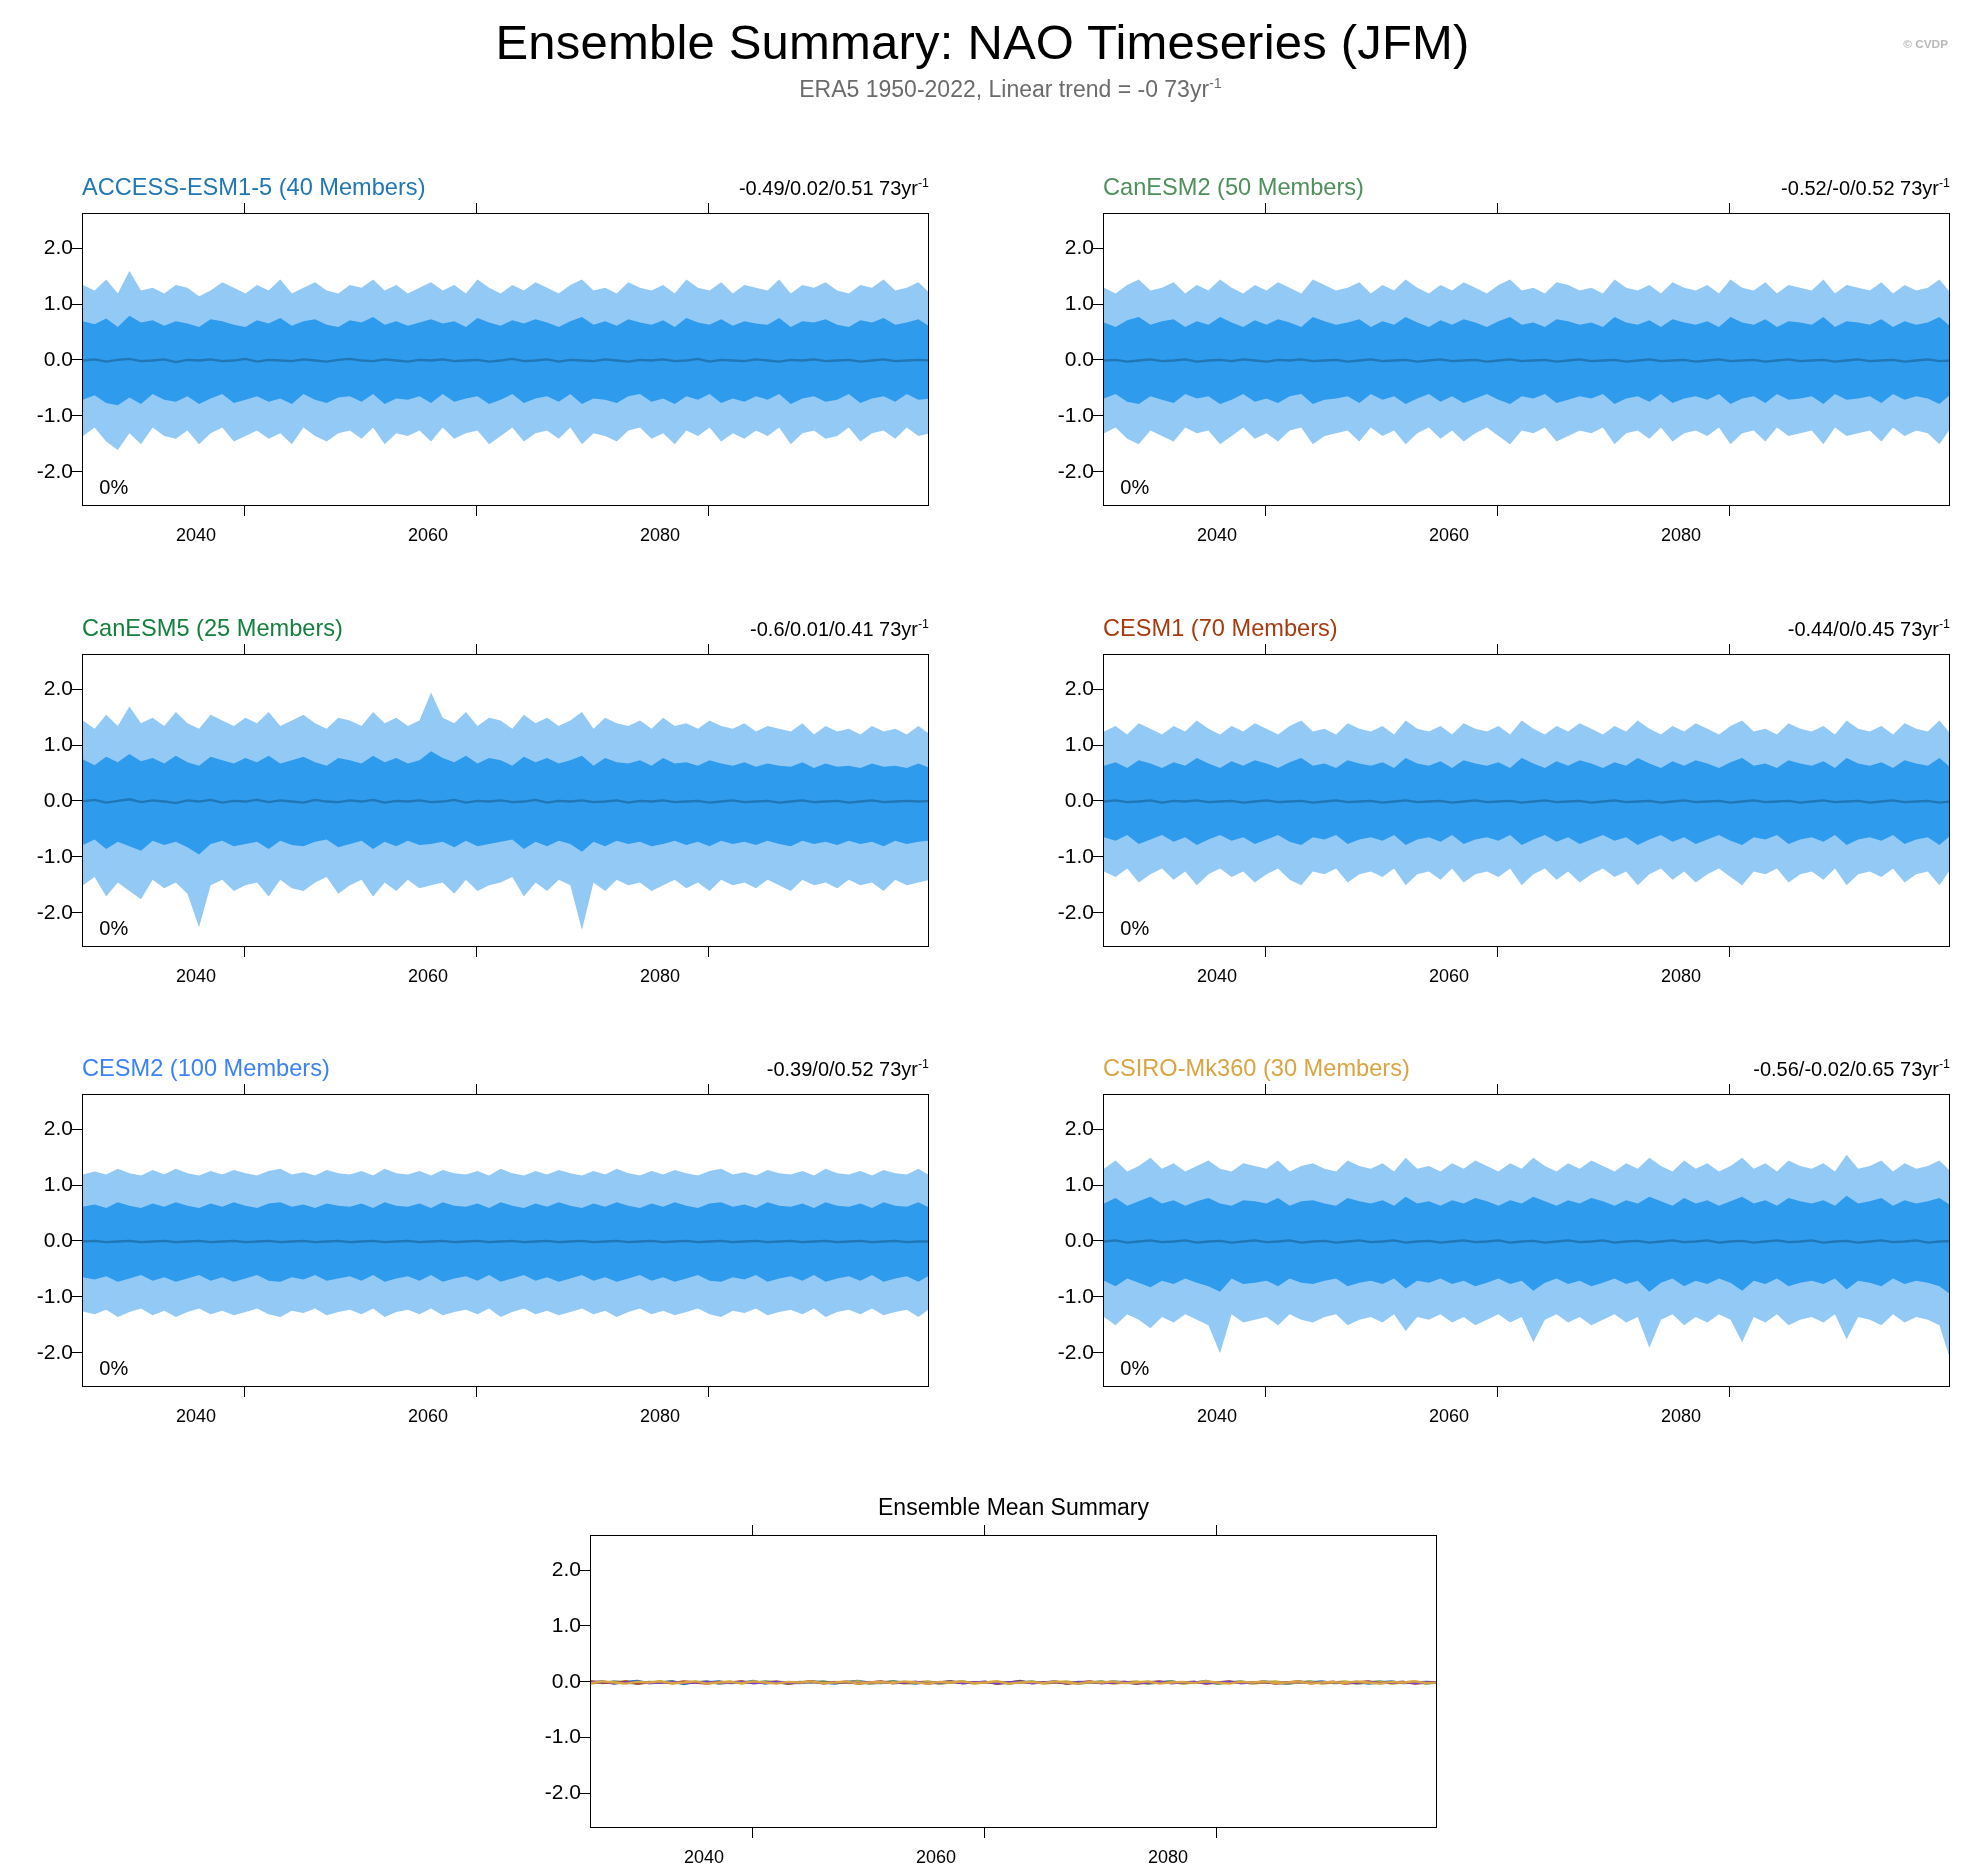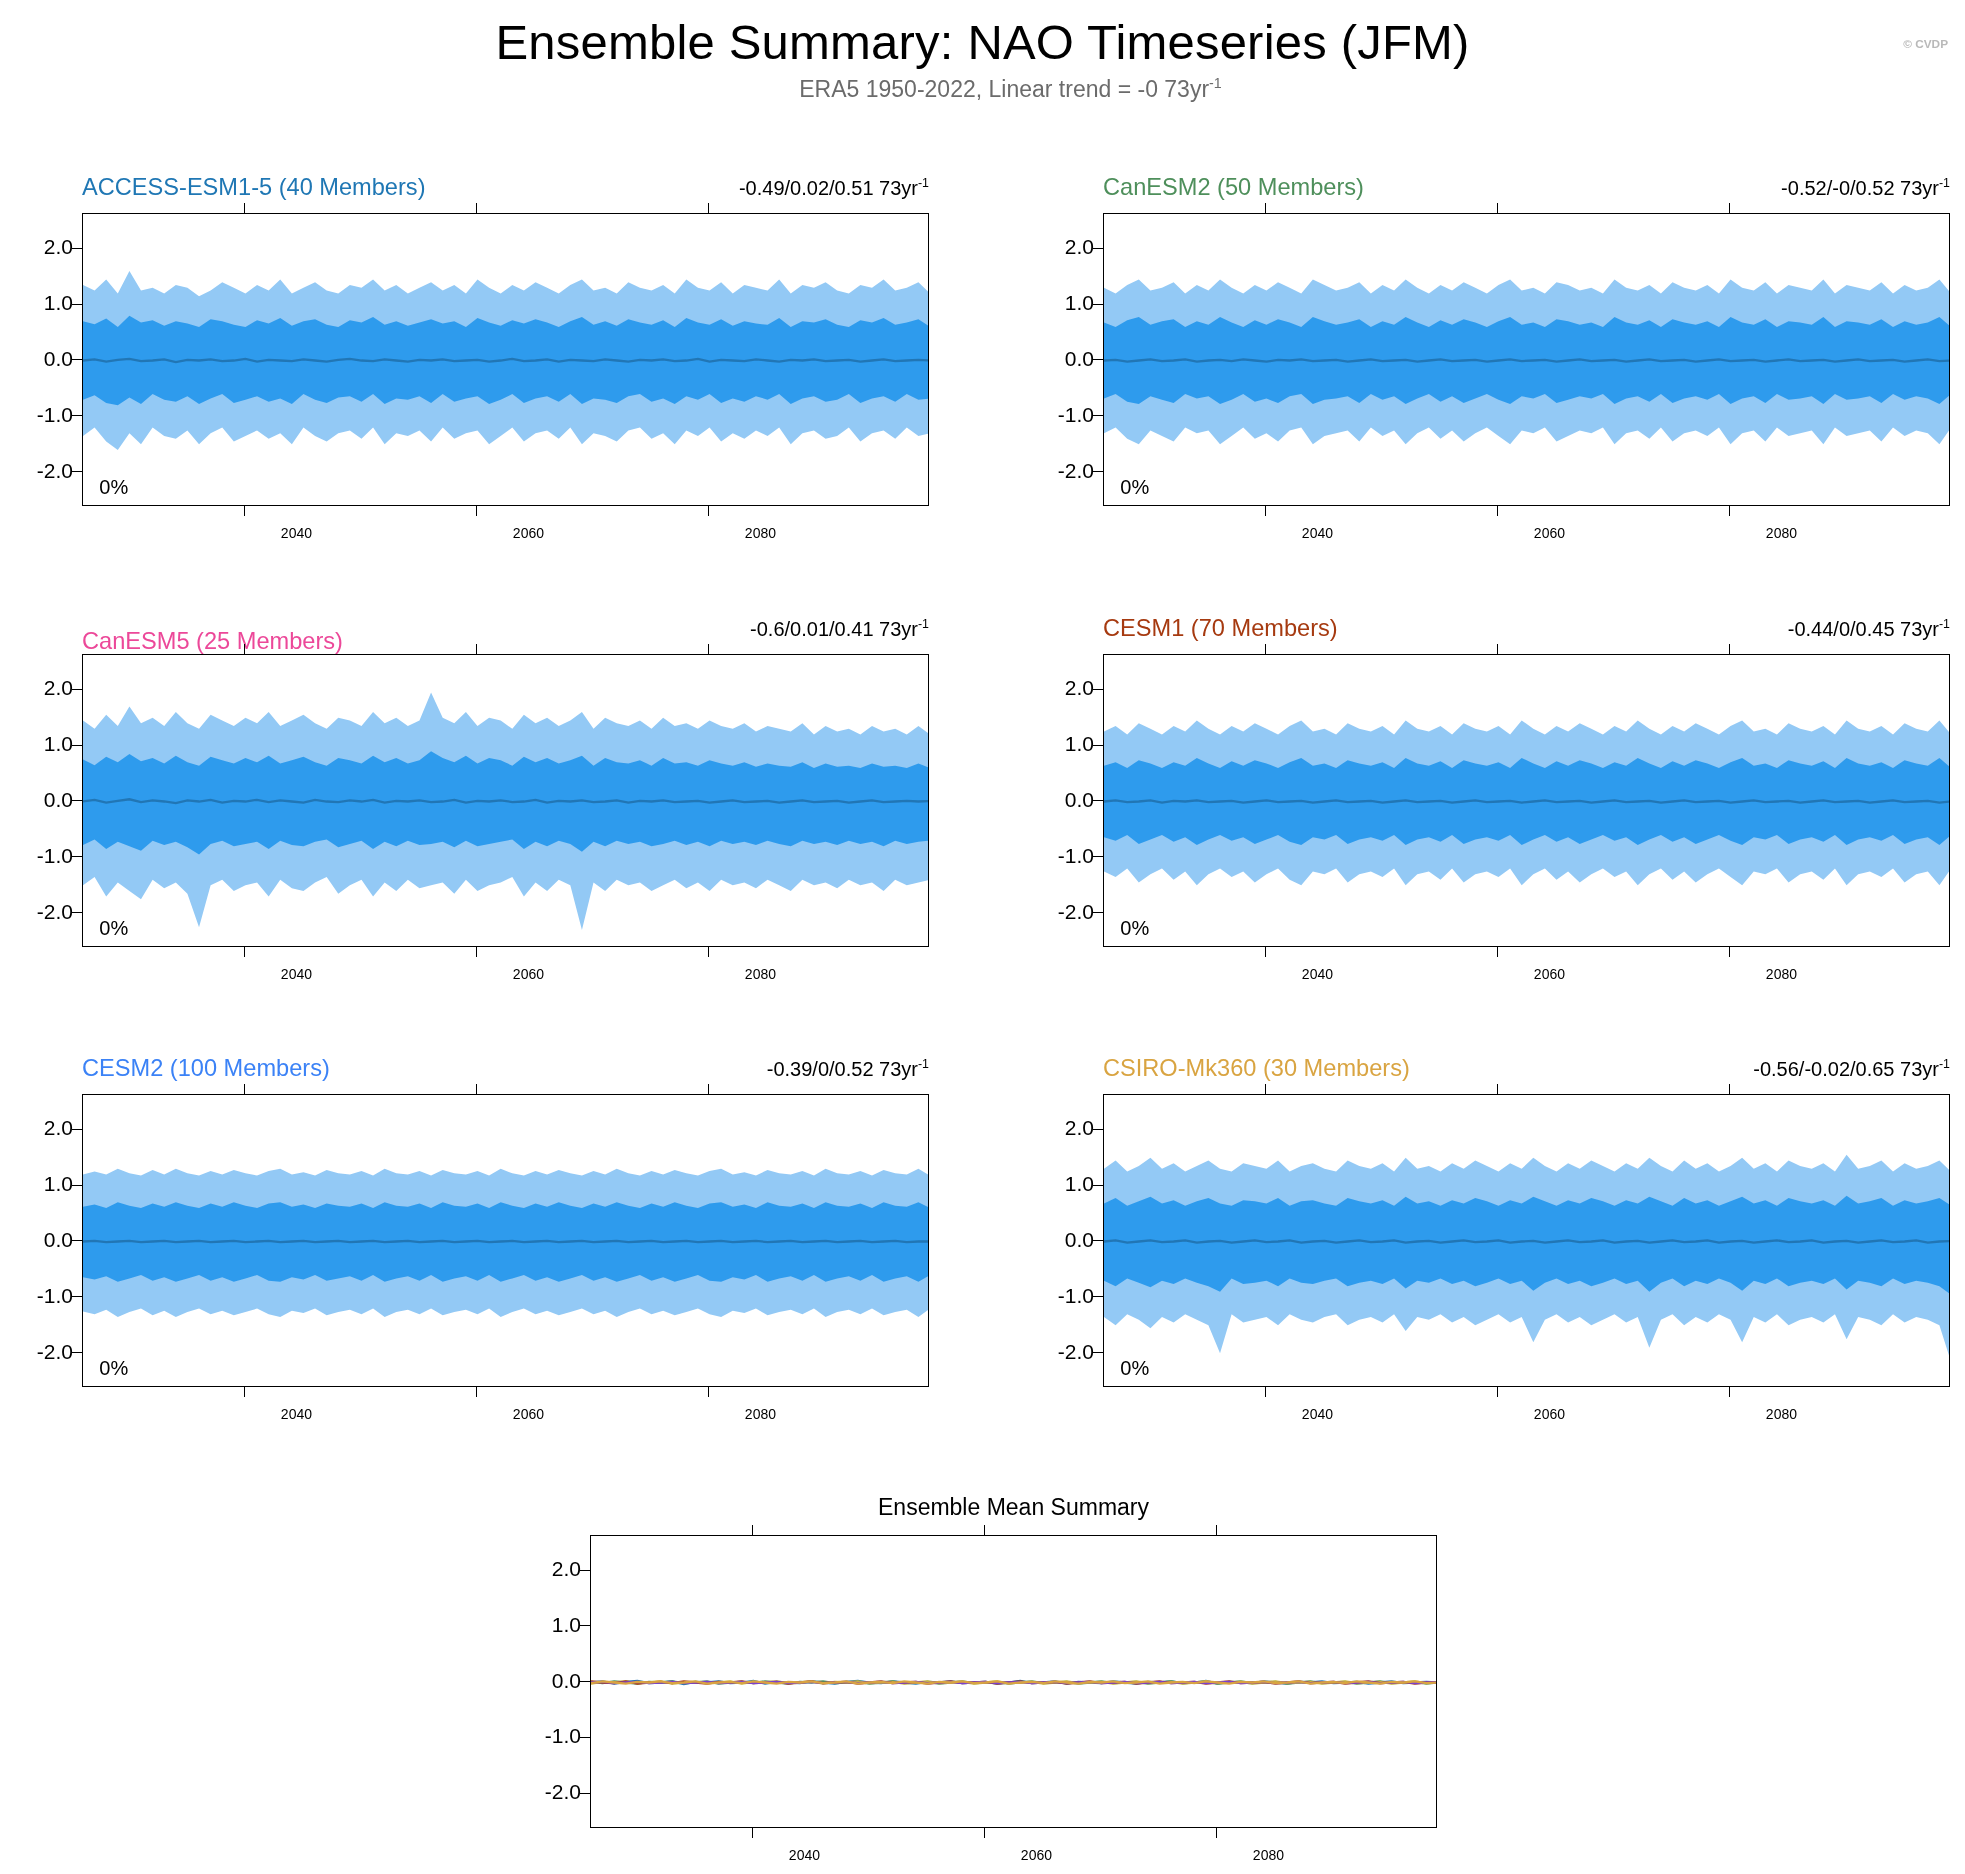--- a/index.html
+++ b/index.html
@@ -77,22 +77,22 @@
     overflow: hidden;
   }
   .ytick-label {
     position: absolute;
     font-size: 21px;
     text-align: right;
     color: #000;
   }
   .xtick-label {
     position: absolute;
-    font-size: 14px;
-    text-align: right;
+    font-size: 18px;
+    text-align: left;
     color: #000;
   }
   .tick-mark-y {
     position: absolute;
     height: 1.4px;
     background: #000;
   }
   .tick-mark-x {
     position: absolute;
     width: 1.4px;
@@ -178,21 +178,21 @@
         <div class="tick-mark-x" style="left: 162px; top: 332px; height: 10px;"></div>
         <div class="tick-mark-x" style="left: 162px; top: 29px; height: 10px;"></div>
         <div class="xtick-label" style="left: 326px; width: 136px; top: 351px;">2060</div>
         <div class="tick-mark-x" style="left: 394px; top: 332px; height: 10px;"></div>
         <div class="tick-mark-x" style="left: 394px; top: 29px; height: 10px;"></div>
         <div class="xtick-label" style="left: 558px; width: 136px; top: 351px;">2080</div>
         <div class="tick-mark-x" style="left: 626px; top: 332px; height: 10px;"></div>
         <div class="tick-mark-x" style="left: 626px; top: 29px; height: 10px;"></div>
       </div>
       <div class="panel" style="left: 82px; top: 615px; width: 847px; height: 411px;">
-        <div class="panel-title" style="color: #ec4899; margin-top: 13px;">CanESM5 (25 Members)</div>
+        <div class="panel-title" style="color: #15803d;">CanESM5 (25 Members)</div>
         <div class="panel-trend" style="right: 0px;"><span>-0.6/0.01/0.41 73yr</span><sup>-1</sup></div>
         <div class="plot-frame" style="left: 0px; top: 39px; width: 847px; height: 293px;">
           <svg width="847" height="293" viewBox="0 0 1865 645">
             <path d="M0.0,144.0 L25.5,162.5 L51.1,131.7 L76.6,156.3 L102.2,113.2 L127.7,150.2 L153.3,137.9 L178.8,156.3 L204.4,125.6 L229.9,150.2 L255.5,162.5 L281.0,131.7 L306.6,144.0 L332.1,156.3 L357.7,137.9 L383.2,150.2 L408.8,125.6 L434.3,156.3 L459.9,144.0 L485.4,131.7 L511.0,150.2 L536.5,162.5 L562.1,137.9 L587.6,144.0 L613.2,156.3 L638.7,125.6 L664.2,150.2 L689.8,137.9 L715.3,156.3 L740.9,144.0 L766.4,82.5 L792.0,137.9 L817.5,150.2 L843.1,125.6 L868.6,156.3 L894.2,137.9 L919.7,144.0 L945.3,162.5 L970.8,131.7 L996.4,150.2 L1021.9,137.9 L1047.5,156.3 L1073.0,144.0 L1098.6,125.6 L1124.1,162.5 L1149.7,137.9 L1175.2,150.2 L1200.8,156.3 L1226.3,144.0 L1251.8,162.5 L1277.4,137.9 L1302.9,156.3 L1328.5,150.2 L1354.0,162.5 L1379.6,144.0 L1405.1,156.3 L1430.7,162.5 L1456.2,150.2 L1481.8,168.6 L1507.3,156.3 L1532.9,162.5 L1558.4,168.6 L1584.0,150.2 L1609.5,174.8 L1635.1,156.3 L1660.6,168.6 L1686.2,162.5 L1711.7,174.8 L1737.3,156.3 L1762.8,168.6 L1788.4,162.5 L1813.9,174.8 L1839.5,156.3 L1865.0,174.8 L1865.0,494.8 L1839.5,501.0 L1813.9,507.1 L1788.4,494.8 L1762.8,519.4 L1737.3,501.0 L1711.7,507.1 L1686.2,494.8 L1660.6,513.3 L1635.1,501.0 L1609.5,507.1 L1584.0,494.8 L1558.4,519.4 L1532.9,507.1 L1507.3,494.8 L1481.8,513.3 L1456.2,501.0 L1430.7,507.1 L1405.1,494.8 L1379.6,519.4 L1354.0,501.0 L1328.5,513.3 L1302.9,494.8 L1277.4,507.1 L1251.8,519.4 L1226.3,501.0 L1200.8,507.1 L1175.2,494.8 L1149.7,519.4 L1124.1,501.0 L1098.6,605.6 L1073.0,507.1 L1047.5,494.8 L1021.9,519.4 L996.4,501.0 L970.8,531.8 L945.3,488.7 L919.7,501.0 L894.2,507.1 L868.6,519.4 L843.1,494.8 L817.5,525.6 L792.0,501.0 L766.4,507.1 L740.9,513.3 L715.3,494.8 L689.8,519.4 L664.2,501.0 L638.7,531.8 L613.2,494.8 L587.6,507.1 L562.1,525.6 L536.5,488.7 L511.0,501.0 L485.4,519.4 L459.9,513.3 L434.3,494.8 L408.8,531.8 L383.2,501.0 L357.7,507.1 L332.1,519.4 L306.6,494.8 L281.0,507.1 L255.5,599.5 L229.9,525.6 L204.4,501.0 L178.8,513.3 L153.3,494.8 L127.7,537.9 L102.2,519.4 L76.6,501.0 L51.1,531.8 L25.5,488.7 L0.0,507.1 Z" fill="#93c9f5" stroke="none"></path>
             <path d="M0.0,230.2 L25.5,242.5 L51.1,224.0 L76.6,236.3 L102.2,217.9 L127.7,233.9 L153.3,226.5 L178.8,238.8 L204.4,221.6 L229.9,236.3 L255.5,243.7 L281.0,224.0 L306.6,231.4 L332.1,238.8 L357.7,226.5 L383.2,236.3 L408.8,221.6 L434.3,238.8 L459.9,231.4 L485.4,224.0 L511.0,236.3 L536.5,243.7 L562.1,226.5 L587.6,231.4 L613.2,238.8 L638.7,221.6 L664.2,236.3 L689.8,226.5 L715.3,238.8 L740.9,231.4 L766.4,211.7 L792.0,226.5 L817.5,236.3 L843.1,221.6 L868.6,238.8 L894.2,226.5 L919.7,231.4 L945.3,243.7 L970.8,224.0 L996.4,236.3 L1021.9,226.5 L1047.5,238.8 L1073.0,231.4 L1098.6,221.6 L1124.1,243.7 L1149.7,226.5 L1175.2,236.3 L1200.8,238.8 L1226.3,231.4 L1251.8,243.7 L1277.4,226.5 L1302.9,238.8 L1328.5,236.3 L1354.0,243.7 L1379.6,231.4 L1405.1,238.8 L1430.7,243.7 L1456.2,236.3 L1481.8,246.2 L1507.3,238.8 L1532.9,243.7 L1558.4,246.2 L1584.0,236.3 L1609.5,248.6 L1635.1,238.8 L1660.6,246.2 L1686.2,243.7 L1711.7,248.6 L1737.3,238.8 L1762.8,246.2 L1788.4,243.7 L1813.9,248.6 L1839.5,238.8 L1865.0,248.6 L1865.0,408.7 L1839.5,411.1 L1813.9,416.0 L1788.4,408.7 L1762.8,421.0 L1737.3,411.1 L1711.7,416.0 L1686.2,408.7 L1660.6,418.5 L1635.1,411.1 L1609.5,416.0 L1584.0,408.7 L1558.4,421.0 L1532.9,416.0 L1507.3,408.7 L1481.8,418.5 L1456.2,411.1 L1430.7,416.0 L1405.1,408.7 L1379.6,421.0 L1354.0,411.1 L1328.5,418.5 L1302.9,408.7 L1277.4,416.0 L1251.8,421.0 L1226.3,411.1 L1200.8,416.0 L1175.2,408.7 L1149.7,421.0 L1124.1,411.1 L1098.6,433.3 L1073.0,416.0 L1047.5,408.7 L1021.9,421.0 L996.4,411.1 L970.8,427.1 L945.3,406.2 L919.7,411.1 L894.2,416.0 L868.6,421.0 L843.1,408.7 L817.5,423.4 L792.0,411.1 L766.4,416.0 L740.9,418.5 L715.3,408.7 L689.8,421.0 L664.2,411.1 L638.7,427.1 L613.2,408.7 L587.6,416.0 L562.1,423.4 L536.5,406.2 L511.0,411.1 L485.4,421.0 L459.9,418.5 L434.3,408.7 L408.8,427.1 L383.2,411.1 L357.7,416.0 L332.1,421.0 L306.6,408.7 L281.0,416.0 L255.5,439.4 L229.9,423.4 L204.4,411.1 L178.8,418.5 L153.3,408.7 L127.7,430.8 L102.2,421.0 L76.6,411.1 L51.1,427.1 L25.5,406.2 L0.0,418.5 Z" fill="#2e9bed" stroke="none"></path>
             <path d="M0.0,322.5 L25.5,318.8 L51.1,325.0 L76.6,321.3 L102.2,317.6 L127.7,323.7 L153.3,320.0 L178.8,322.5 L204.4,326.2 L229.9,320.0 L255.5,322.5 L281.0,318.8 L306.6,325.0 L332.1,321.3 L357.7,322.5 L383.2,318.8 L408.8,323.7 L434.3,320.0 L459.9,322.5 L485.4,325.0 L511.0,318.8 L536.5,322.5 L562.1,323.7 L587.6,320.0 L613.2,322.5 L638.7,318.8 L664.2,325.0 L689.8,321.3 L715.3,322.5 L740.9,320.0 L766.4,323.7 L792.0,322.5 L817.5,318.8 L843.1,325.0 L868.6,321.3 L894.2,322.5 L919.7,320.0 L945.3,323.7 L970.8,322.5 L996.4,318.8 L1021.9,325.0 L1047.5,321.3 L1073.0,322.5 L1098.6,320.0 L1124.1,323.7 L1149.7,322.5 L1175.2,320.0 L1200.8,325.0 L1226.3,321.3 L1251.8,322.5 L1277.4,320.0 L1302.9,323.7 L1328.5,322.5 L1354.0,321.3 L1379.6,325.0 L1405.1,322.5 L1430.7,320.0 L1456.2,323.7 L1481.8,322.5 L1507.3,321.3 L1532.9,325.0 L1558.4,322.5 L1584.0,320.0 L1609.5,323.7 L1635.1,322.5 L1660.6,321.3 L1686.2,325.0 L1711.7,322.5 L1737.3,320.0 L1762.8,323.7 L1788.4,322.5 L1813.9,321.3 L1839.5,322.5 L1865.0,321.3 " fill="none" stroke="#2176b5" stroke-width="5"></path>
           </svg>
           <div class="pct-label" style="left: 16.3px; bottom: 6.4px;">0%</div>
         </div>
         <div class="ytick-label" style="left: -91px; width: 82px; top: 285px;">-2.0</div>

